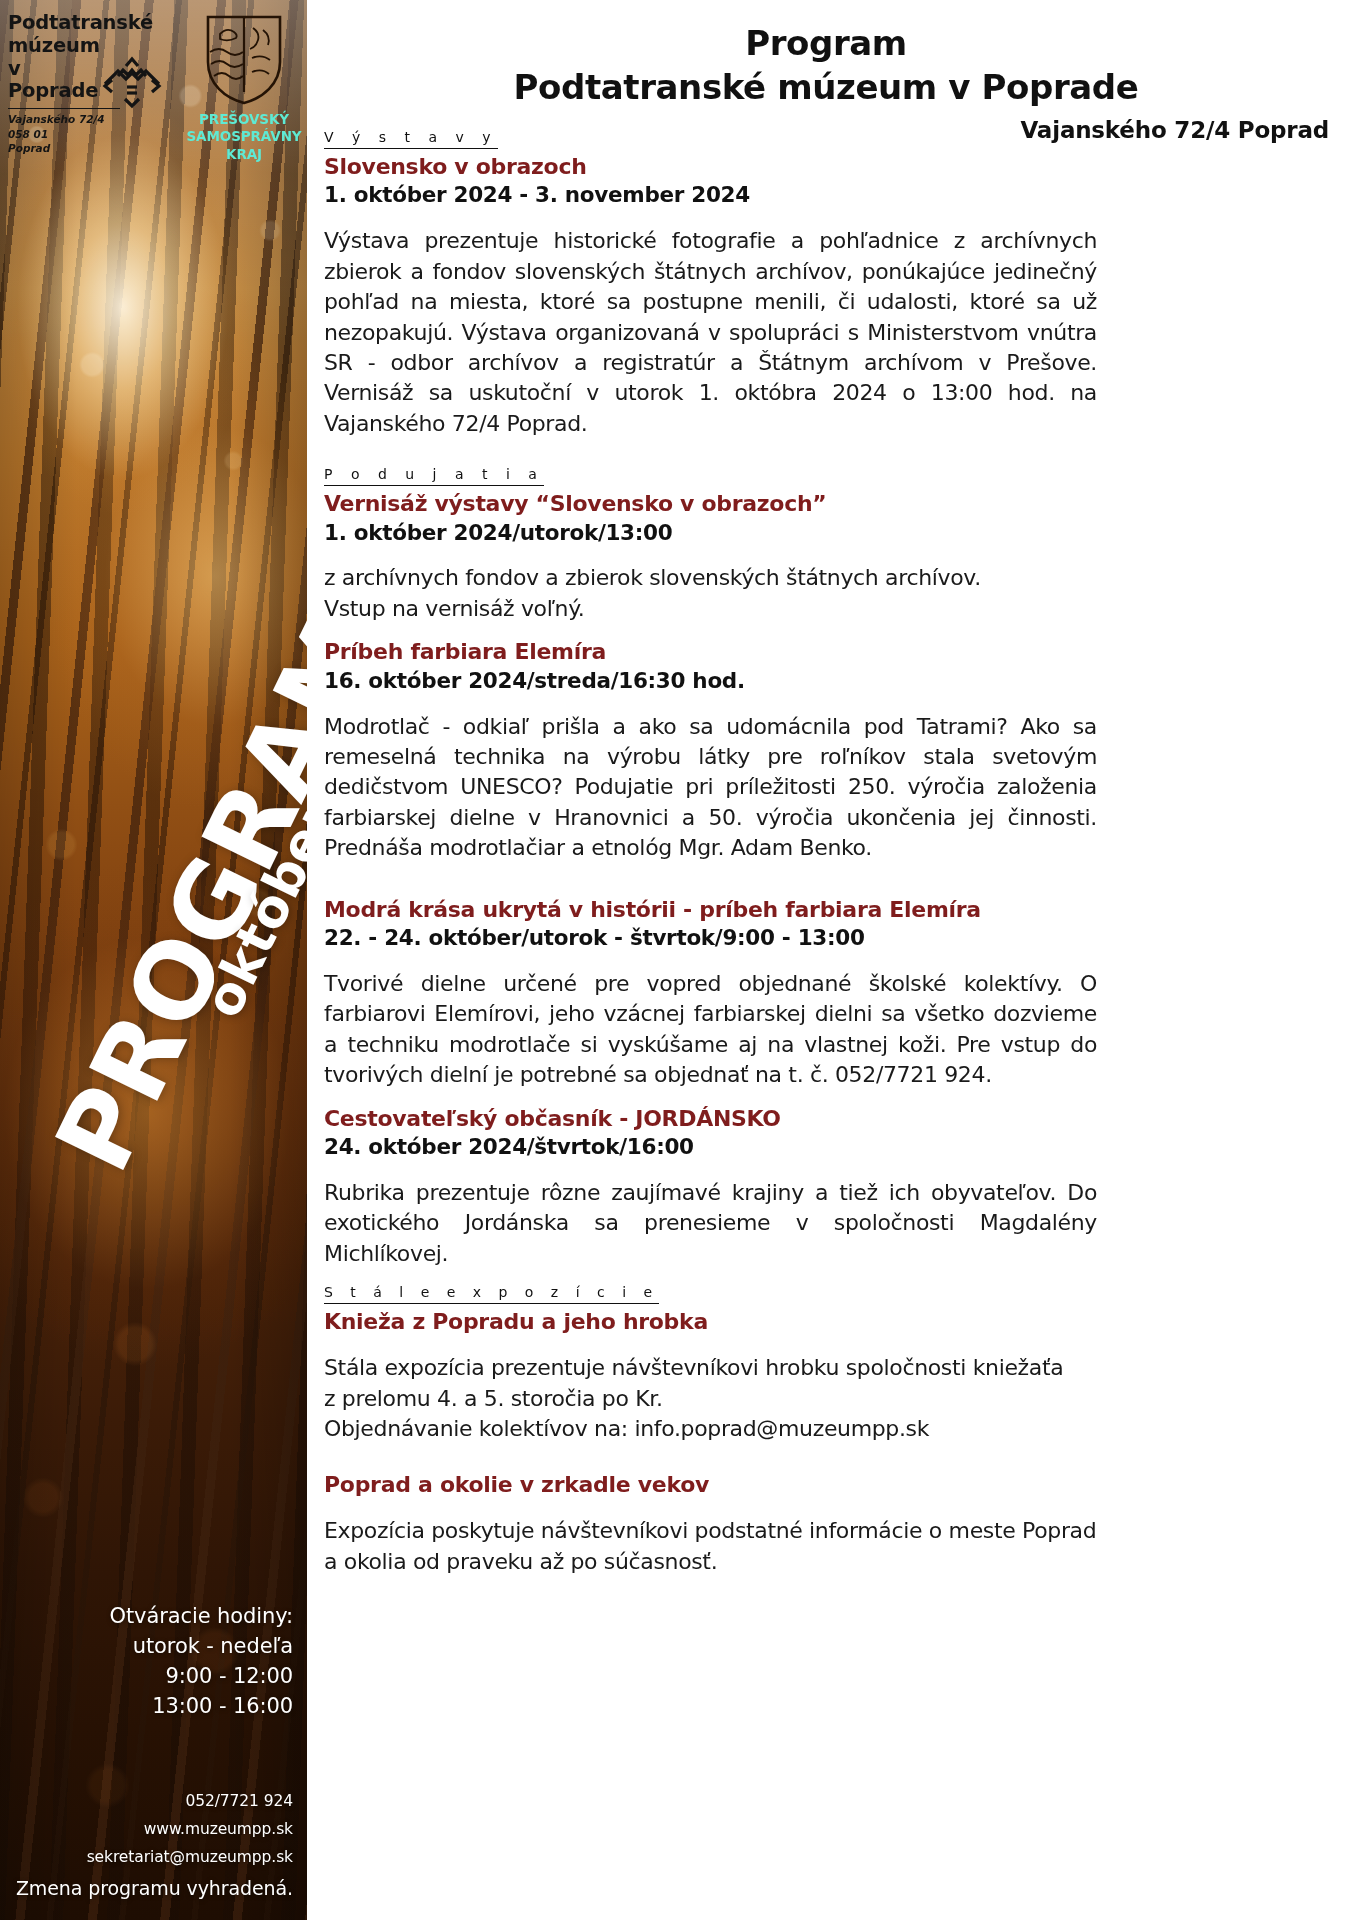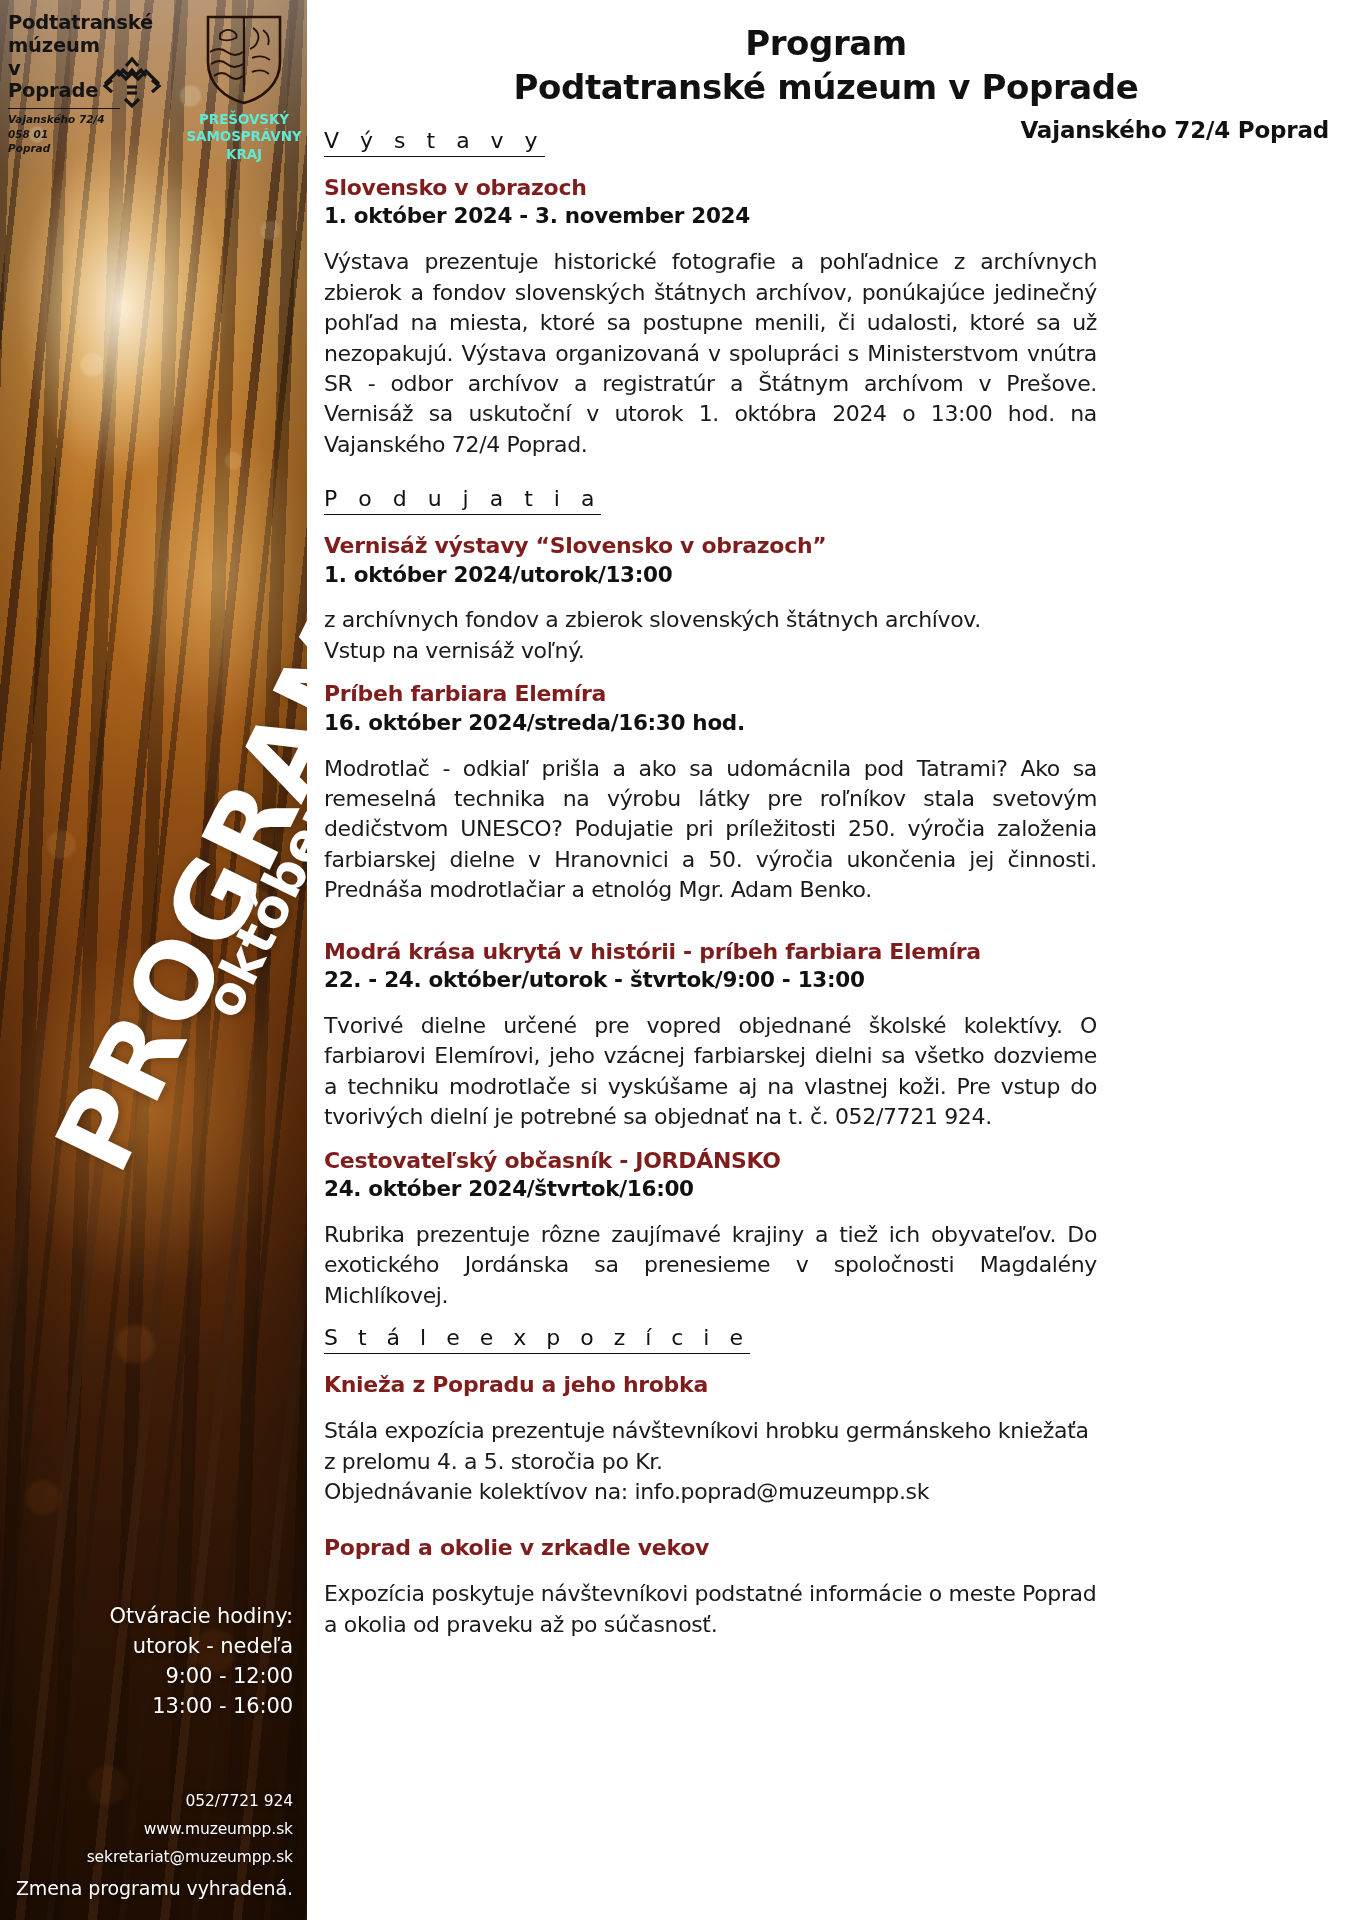--- a/index.html
+++ b/index.html
@@ -255,27 +255,27 @@
     left: 10px;
     top: 128px;
     width: 780px;
     box-sizing: border-box;
     padding-left: 7px;
   }
 
   .section-label {
     display: inline-block;
     font-family: "DejaVu Sans", sans-serif;
-    font-size: 22px;
+    font-size: 14px;
     font-weight: 400;
     color: #111111;
     letter-spacing: 7px;
     border-bottom: 1.6px solid #111111;
     padding-bottom: 3px;
-    margin-bottom: 17px;
+    margin-bottom: 4px;
   }
   .section-label.sl-tight { letter-spacing: 6.5px; }
 
   .item { margin-bottom: 2px; }
   .item-title {
     font-family: "DejaVu Sans", sans-serif;
     font-weight: 700;
     font-size: 22px;
     line-height: 1.28;
     color: #7f1d1d;
@@ -453,21 +453,21 @@
       </section>
 
       <div class="gap-sm"></div>
 
       <section>
         <div class="section-label sl-tight">S t á l e   e x p o z í c i e</div>
 
         <div class="item">
           <div class="item-title">Knieža z Popradu a jeho hrobka</div>
           <div class="item-body">
-            <div>Stála expozícia prezentuje návštevníkovi hrobku germánskeho kniežaťa</div>
+            <div>Stála expozícia prezentuje návštevníkovi hrobku spoločnosti kniežaťa</div>
             <div>z prelomu 4. a 5. storočia po Kr.</div>
             <div>Objednávanie kolektívov na: info.poprad@muzeumpp.sk</div>
           </div>
         </div>
 
         <div class="gap-md"></div>
 
         <div class="item">
           <div class="item-title">Poprad a okolie v zrkadle vekov</div>
           <div class="item-body">

